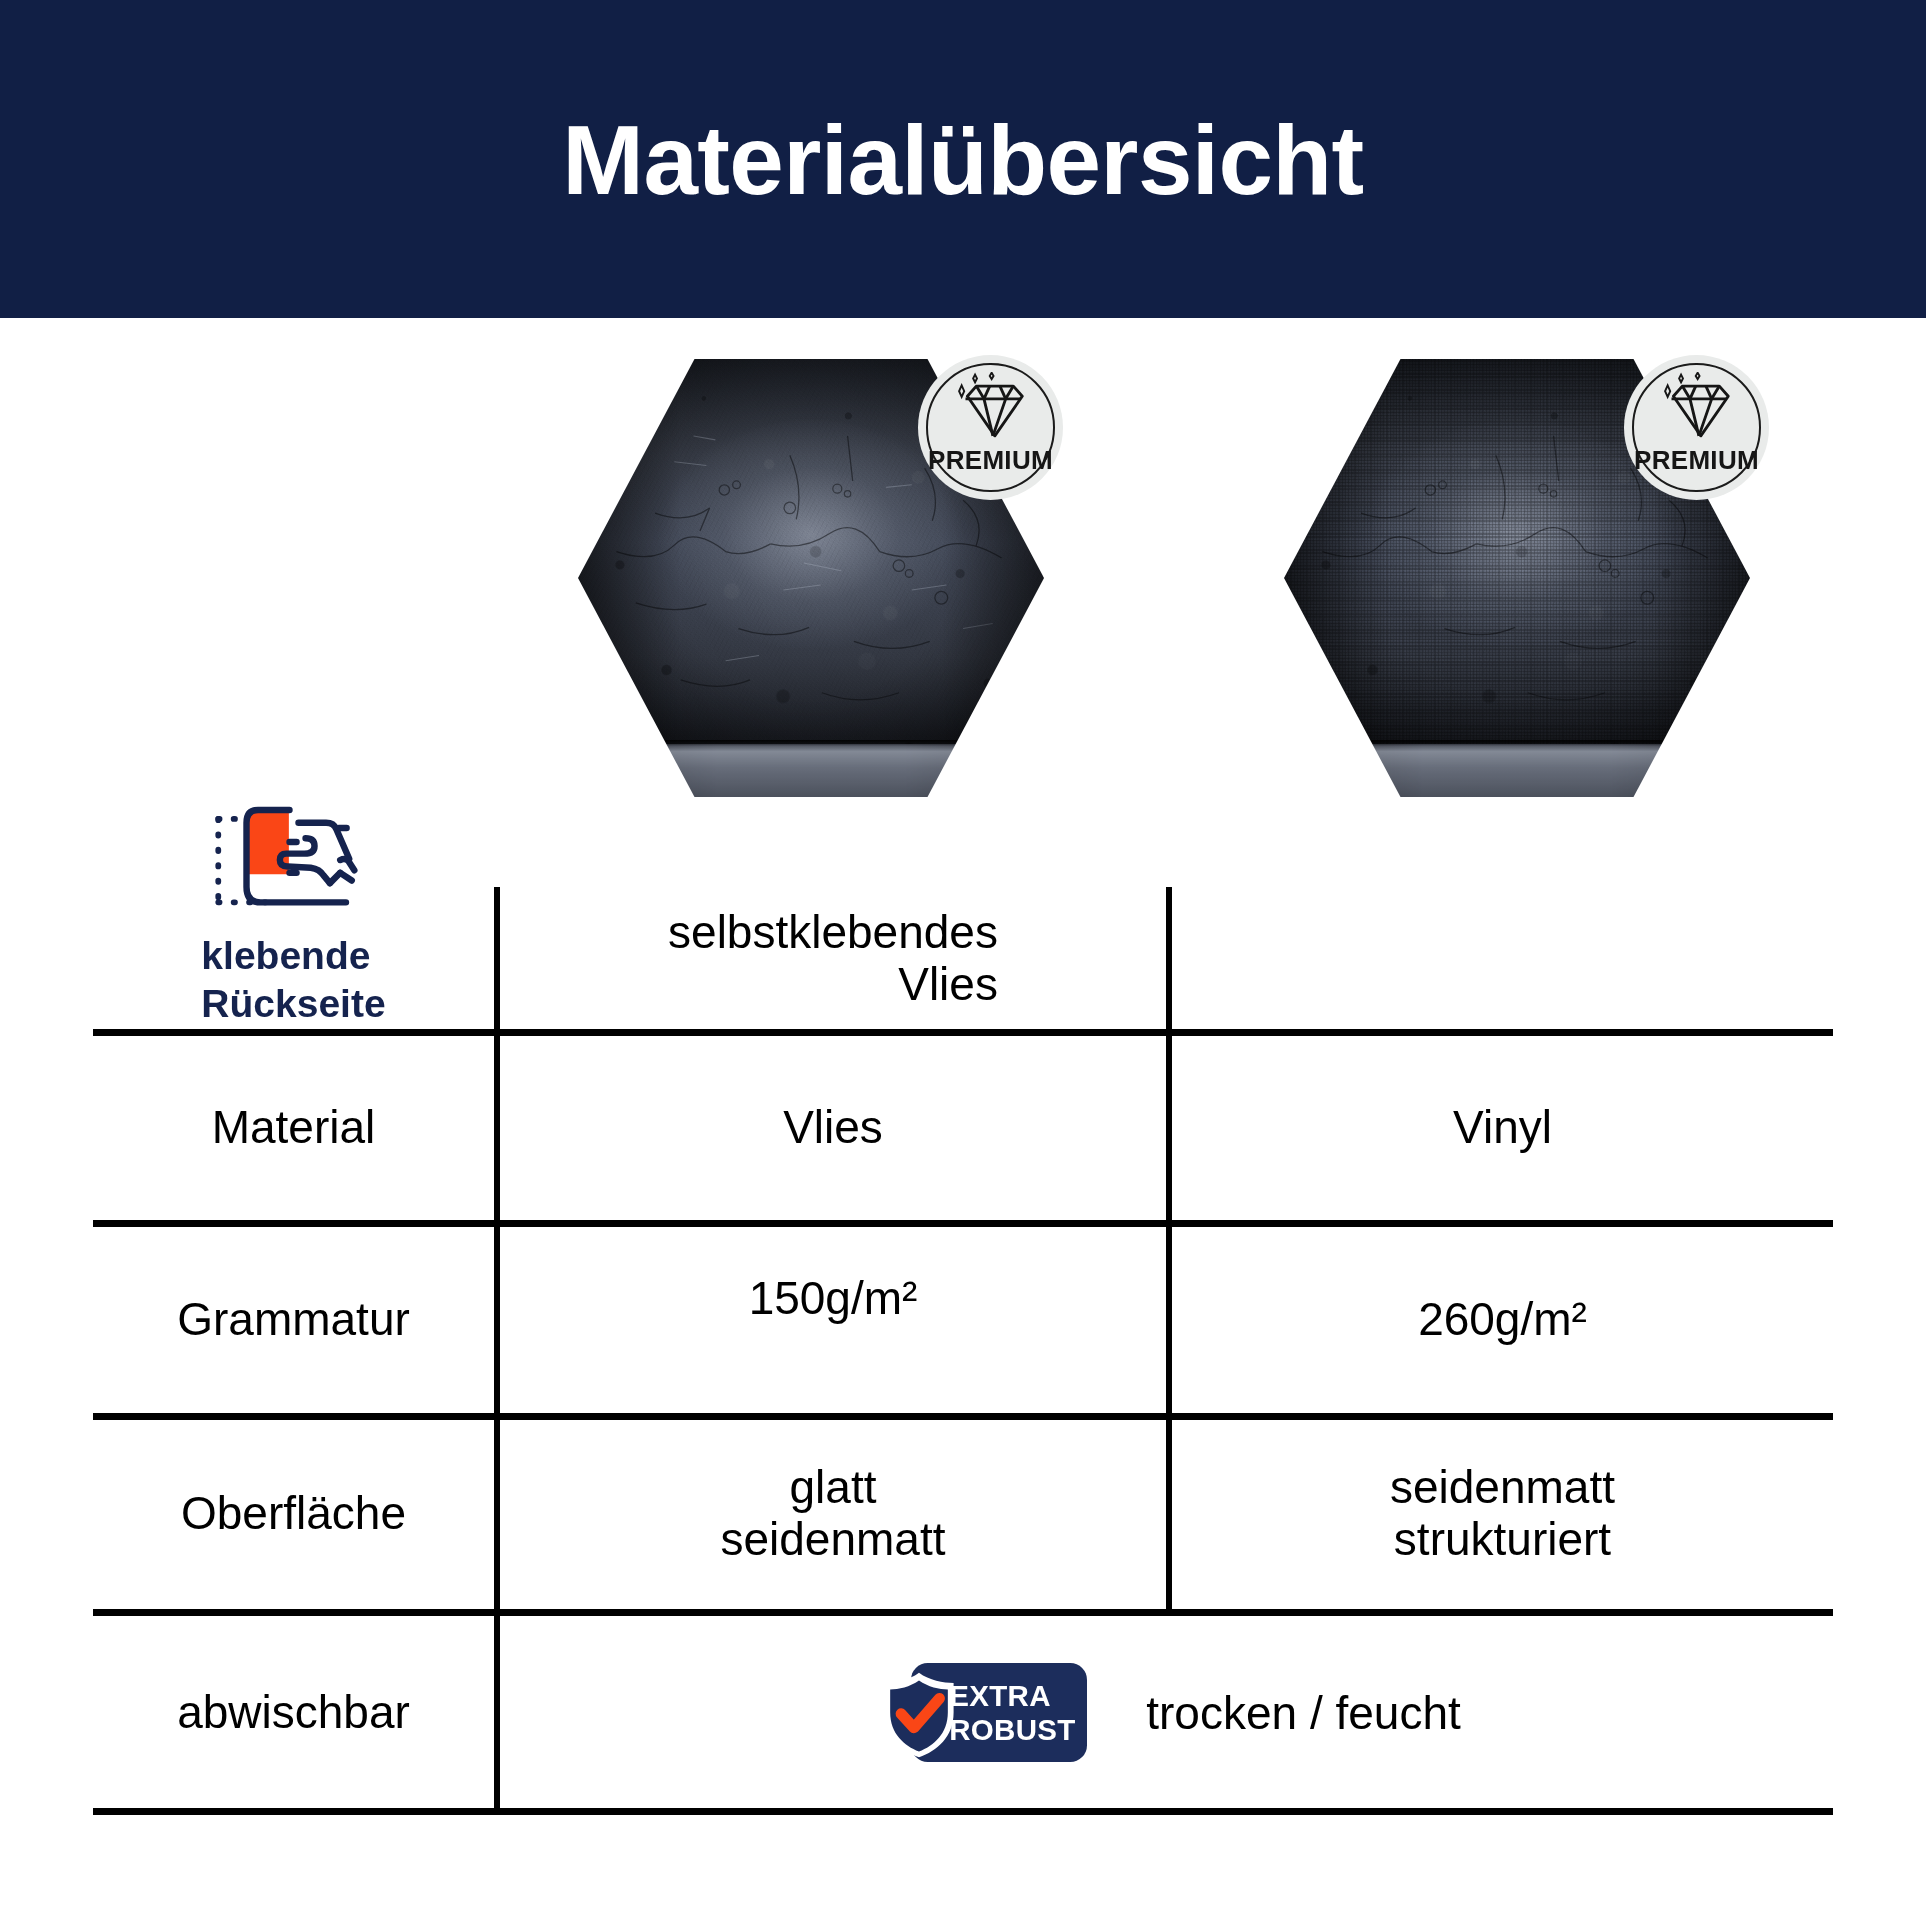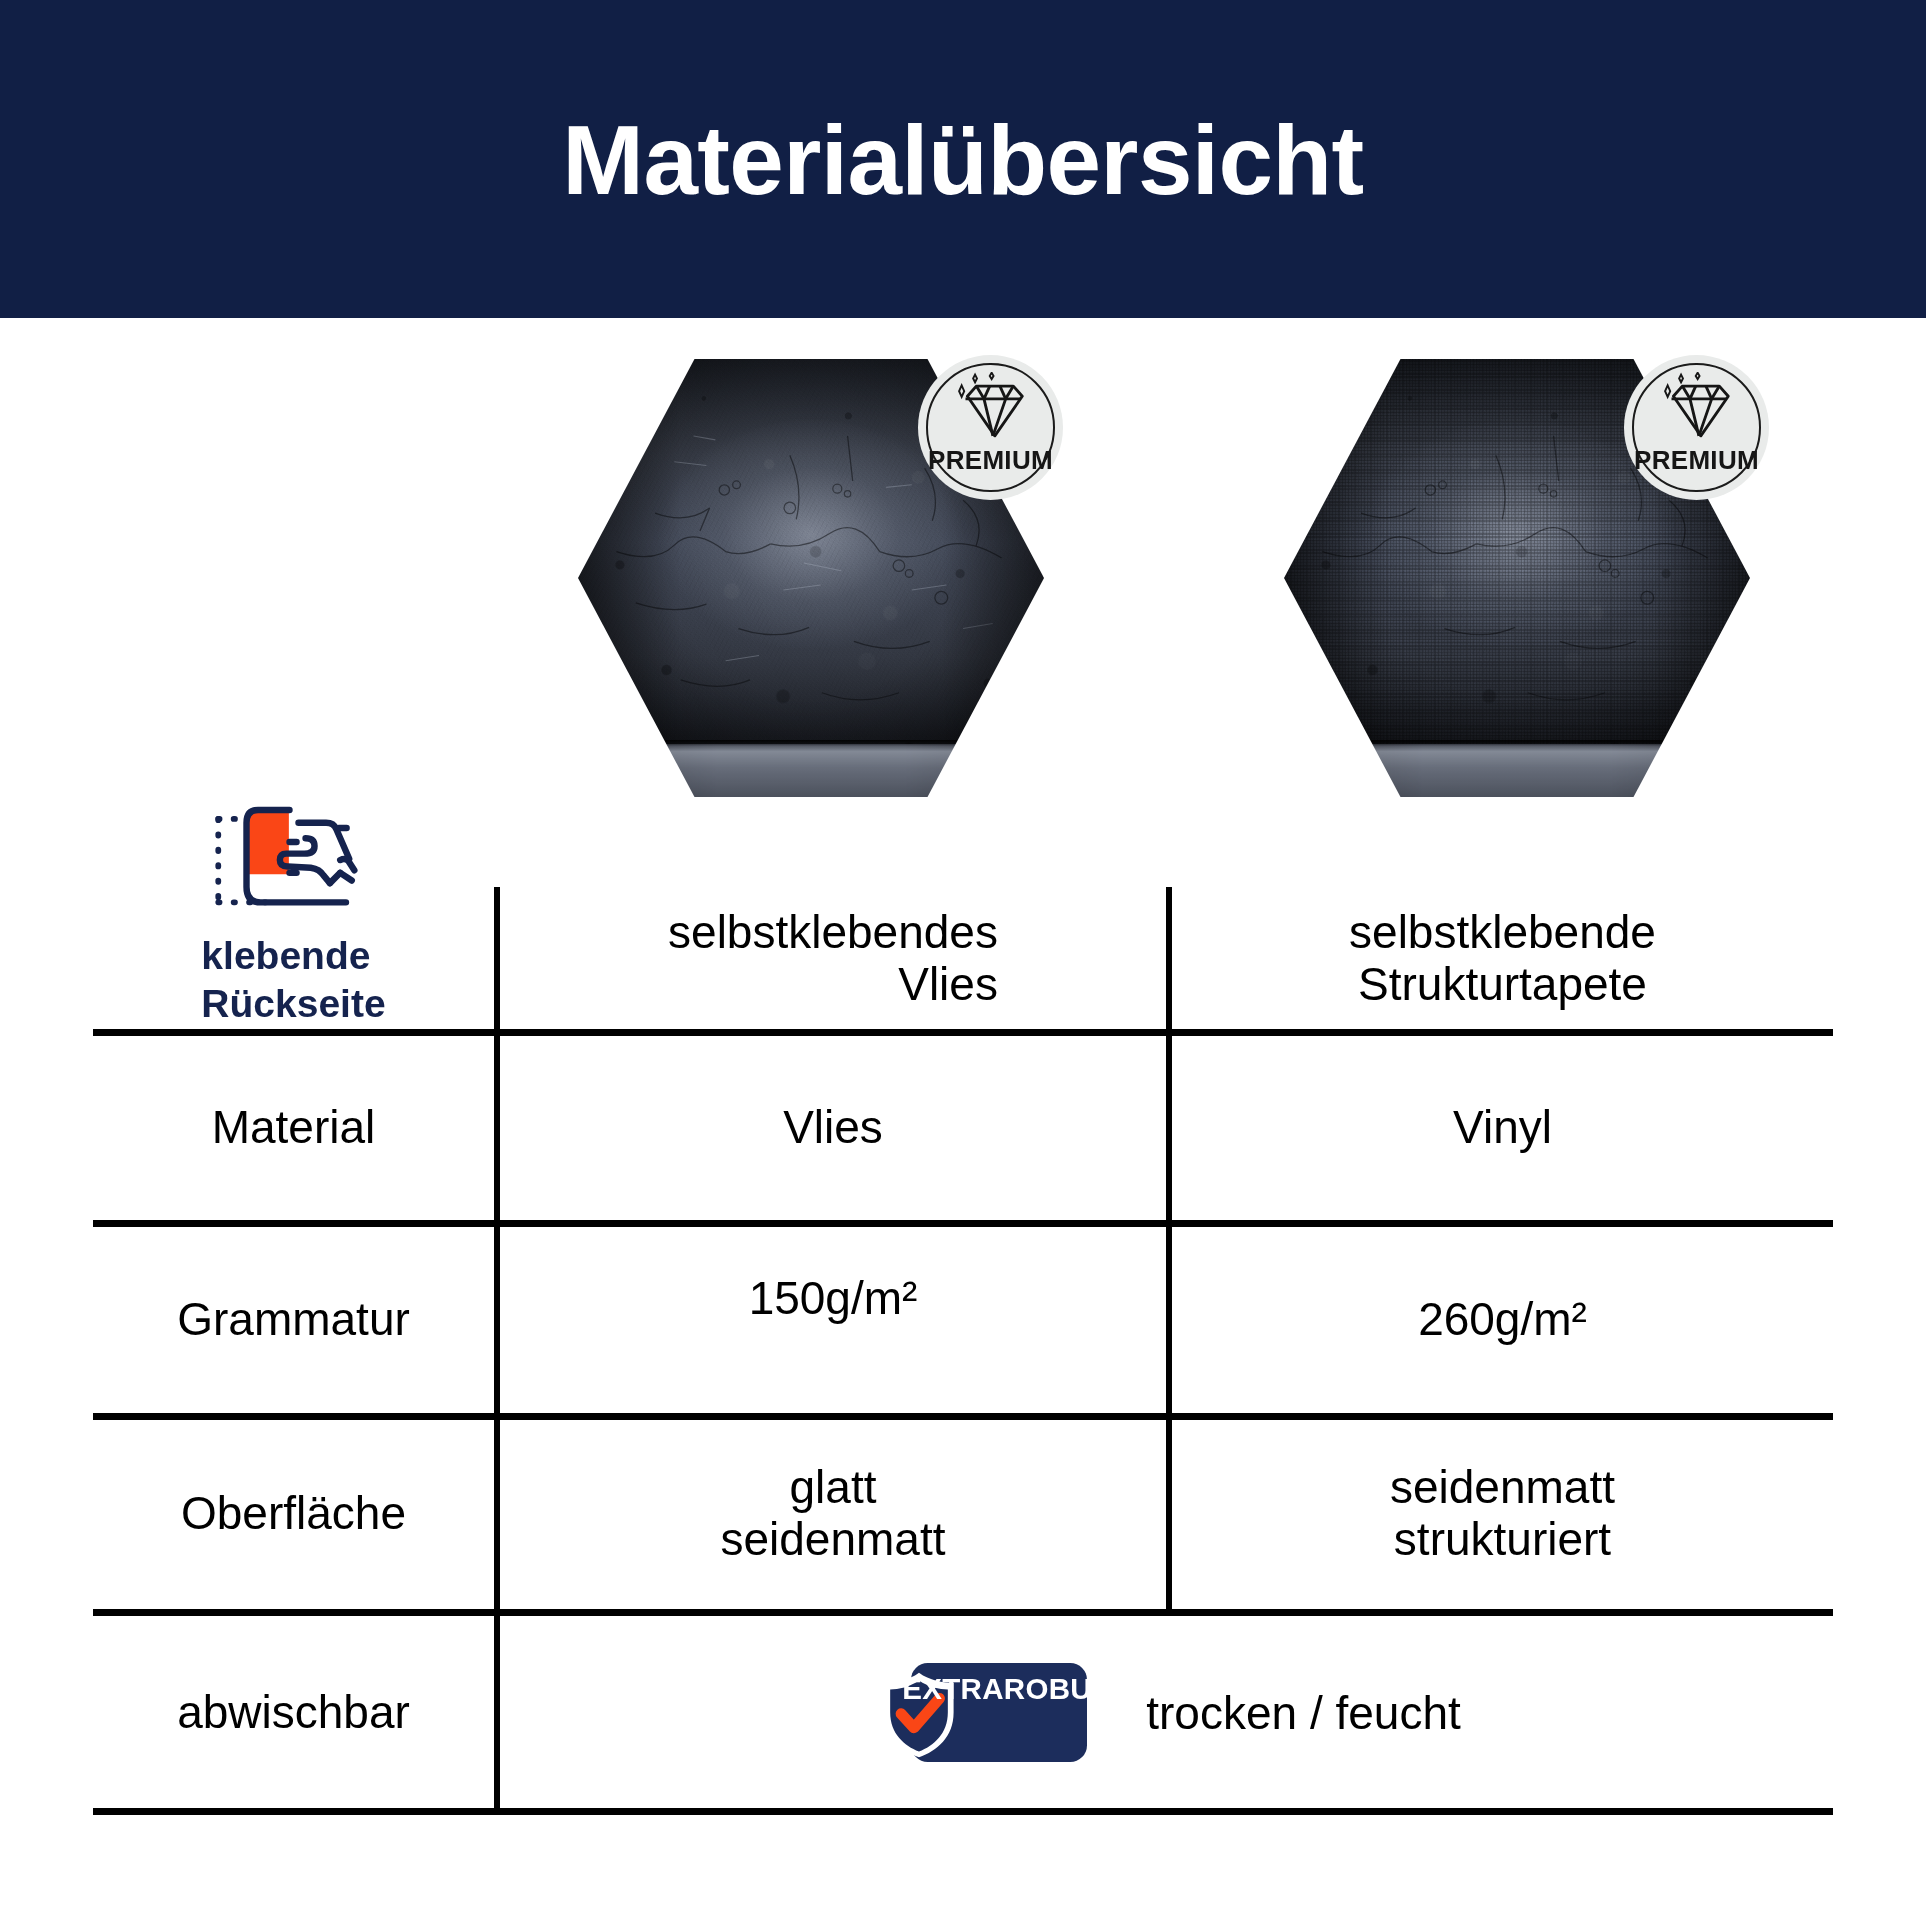--- a/index.html
+++ b/index.html
@@ -158,21 +158,21 @@
   .robust {
     position:relative; width:209px; height:99px; flex:0 0 auto;
   }
   .robust .plate {
     position:absolute; left:33px; top:0; width:176px; height:99px;
     background:#1c2d5c; border-radius:16.7px;
   }
   .robust .shield { position:absolute; left:0; top:7px; }
   .robust .rtext {
     position:absolute; left:71px; top:9px; width:134px; height:81px;
-    display:flex; flex-direction:row; justify-content:center; align-items:flex-start;
+    display:flex; flex-direction:column; justify-content:center; align-items:flex-start;
     color:#ffffff; font-weight:bold; font-size:29.5px; line-height:1.13; letter-spacing:0.3px;
   }
   .wipe-row-inner {
     position:absolute; left:0; top:0; width:1339px; height:100%;
     display:flex; align-items:center; justify-content:center; gap:59px;
   }
   .wipe-text { font-size:46px; color:#000; white-space:nowrap; }
 </style>
 </head>
 <body>
@@ -348,26 +348,20 @@
       <div>Rückseite</div>
     </div>
   </div>
 
   <div class="cell" style="left:407px; top:81px; width:666px; height:143px;text-align:right;">
     <div>
       <div>selbstklebendes</div>
       <div>Vlies</div>
     </div>
   </div>
-  <div class="cell" style="left:1079px; top:81px; width:661px; height:143px;">
-    <div>
-      <div>selbstklebende</div>
-      <div>Strukturtapete</div>
-    </div>
-  </div>
 
   <div class="cell" style="left:0px; top:230px; width:401px; height:184px;">
     <span>Material</span>
   </div>
   <div class="cell" style="left:407px; top:230px; width:666px; height:184px;">
     <span>Vlies</span>
   </div>
   <div class="cell" style="left:1079px; top:230px; width:661px; height:184px;">
     <span>Vinyl</span>
   </div>

